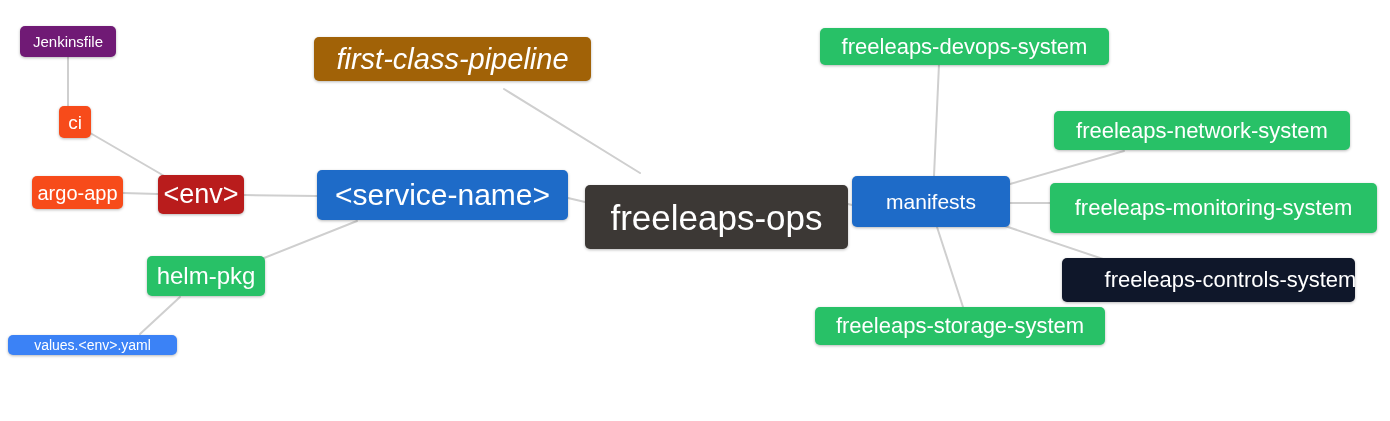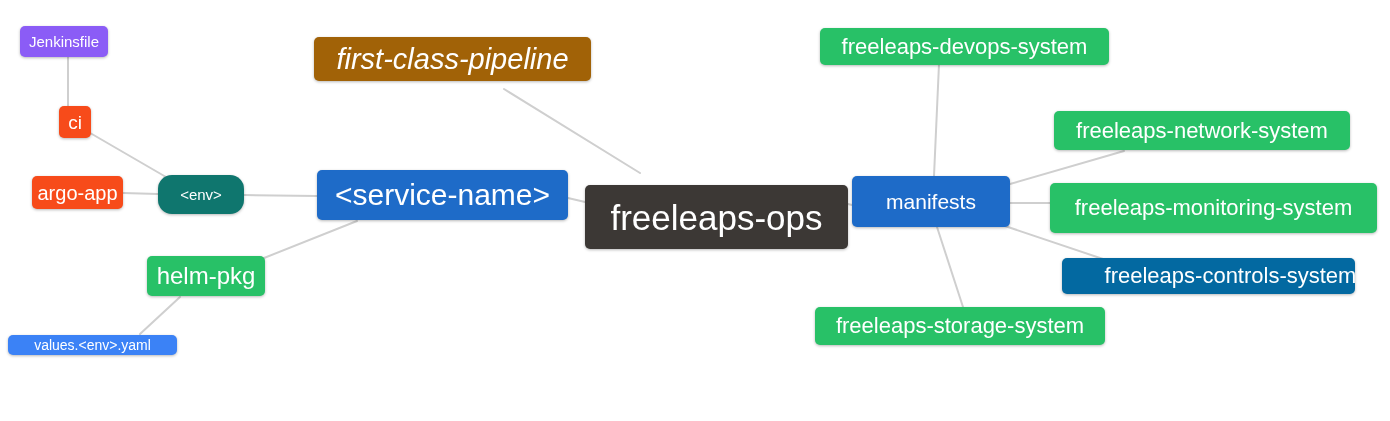--- a/index.html
+++ b/index.html
@@ -50,29 +50,29 @@
       <line x1="568" y1="198" x2="585" y2="202" stroke="#cfcfcf" stroke-width="2" stroke-linecap="round"></line>
       <line x1="504" y1="89" x2="640" y2="173" stroke="#cfcfcf" stroke-width="2" stroke-linecap="round"></line>
       <line x1="848" y1="204" x2="852" y2="205" stroke="#cfcfcf" stroke-width="2" stroke-linecap="round"></line>
       <line x1="939" y1="64" x2="934" y2="176" stroke="#cfcfcf" stroke-width="2" stroke-linecap="round"></line>
       <line x1="1010" y1="184" x2="1124" y2="151" stroke="#cfcfcf" stroke-width="2" stroke-linecap="round"></line>
       <line x1="1010" y1="203" x2="1050" y2="203" stroke="#cfcfcf" stroke-width="2" stroke-linecap="round"></line>
       <line x1="1005" y1="226" x2="1103" y2="259" stroke="#cfcfcf" stroke-width="2" stroke-linecap="round"></line>
       <line x1="937" y1="227" x2="963" y2="307" stroke="#cfcfcf" stroke-width="2" stroke-linecap="round"></line>
     </svg>
   <div id="nodes-layer">
-      <div class="node" style="left: 20px; top: 26px; width: 88px; height: 31px; font-size: 15px; background: #8b5cf6; color: rgb(255, 255, 255);">Jenkinsfile</div>
+      <div class="node" style="left: 20px; top: 26px; width: 96px; height: 31px; font-size: 15px; background: #701a75; color: rgb(255, 255, 255);">Jenkinsfile</div>
       <div class="node" style="left: 59px; top: 106px; width: 32px; height: 32px; font-size: 19px; background: rgb(247, 75, 26); color: rgb(255, 255, 255);">ci</div>
       <div class="node" style="left: 32px; top: 176px; width: 91px; height: 33px; font-size: 20px; background: rgb(247, 75, 26); color: rgb(255, 255, 255);">argo-app</div>
-      <div class="node" style="left: 158px; top: 175px; width: 86px; height: 39px; font-size: 15px; background: #0f766e; color: rgb(255, 255, 255); border-radius: 14px;">&lt;env&gt;</div>
+      <div class="node" style="left: 158px; top: 175px; width: 86px; height: 39px; font-size: 27px; background: #b91c1c; color: rgb(255, 255, 255);">&lt;env&gt;</div>
       <div class="node" style="left: 147px; top: 256px; width: 118px; height: 40px; font-size: 24px; background: rgb(40, 193, 103); color: rgb(255, 255, 255);">helm-pkg</div>
       <div class="node" style="left: 8px; top: 335px; width: 169px; height: 20px; font-size: 14px; background: #3b82f6; color: rgb(255, 255, 255);">values.&lt;env&gt;.yaml</div>
       <div class="node" style="left: 314px; top: 37px; width: 277px; height: 44px; font-size: 29px; background: #a16207; color: rgb(255, 255, 255); font-style: italic;">first-class-pipeline</div>
       <div class="node" style="left: 317px; top: 170px; width: 251px; height: 50px; font-size: 30px; background: rgb(30, 107, 200); color: rgb(255, 255, 255);">&lt;service-name&gt;</div>
       <div class="node" style="left: 585px; top: 185px; width: 263px; height: 64px; font-size: 35px; background: rgb(60, 56, 53); color: rgb(255, 255, 255);">freeleaps-ops</div>
       <div class="node" style="left: 852px; top: 176px; width: 158px; height: 51px; font-size: 21px; background: rgb(30, 107, 200); color: rgb(255, 255, 255);">manifests</div>
       <div class="node" style="left: 797px; top: 28px; width: 289px; height: 37px; font-size: 22px; background: rgb(40, 193, 103); color: rgb(255, 255, 255); margin-left: 23px;">freeleaps-devops-system</div>
       <div class="node" style="left: 1054px; top: 111px; width: 296px; height: 39px; font-size: 22px; background: rgb(40, 193, 103); color: rgb(255, 255, 255);">freeleaps-network-system</div>
       <div class="node" style="left: 1050px; top: 183px; width: 327px; height: 50px; font-size: 22px; background: rgb(40, 193, 103); color: rgb(255, 255, 255);">freeleaps-monitoring-system</div>
-      <div class="node" style="left: 1062px; top: 258px; width: 293px; height: 36px; font-size: 22px; background: #0369a1; color: rgb(255, 255, 255); padding-left: 44px;">freeleaps-controls-system</div>
+      <div class="node" style="left: 1062px; top: 258px; width: 293px; height: 44px; font-size: 22px; background: #0f172a; color: rgb(255, 255, 255); padding-left: 44px;">freeleaps-controls-system</div>
       <div class="node" style="left: 815px; top: 307px; width: 290px; height: 38px; font-size: 22px; background: rgb(40, 193, 103); color: rgb(255, 255, 255);">freeleaps-storage-system</div>
     </div>
 </div>
 
 </body></html>

